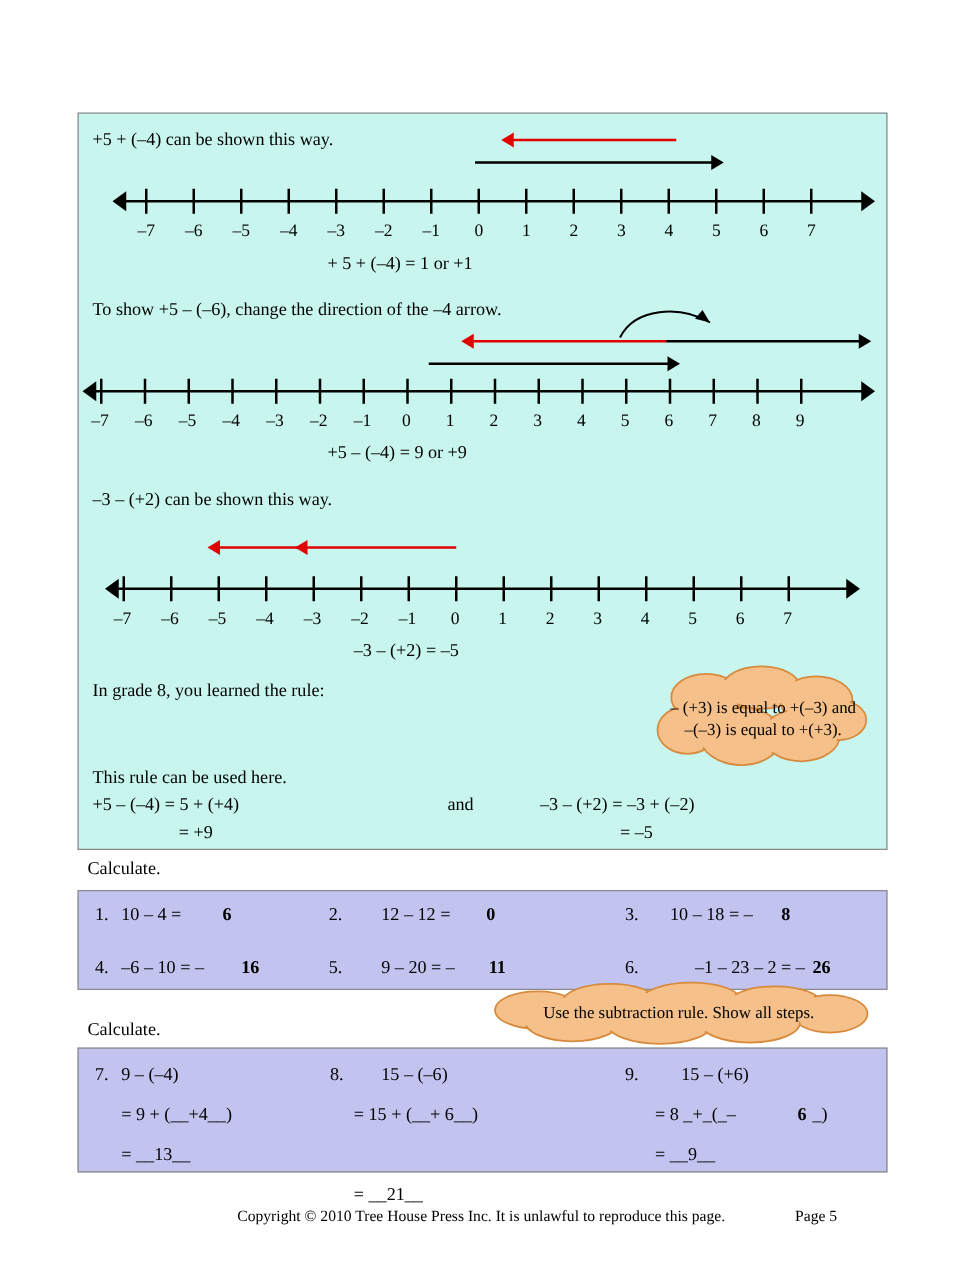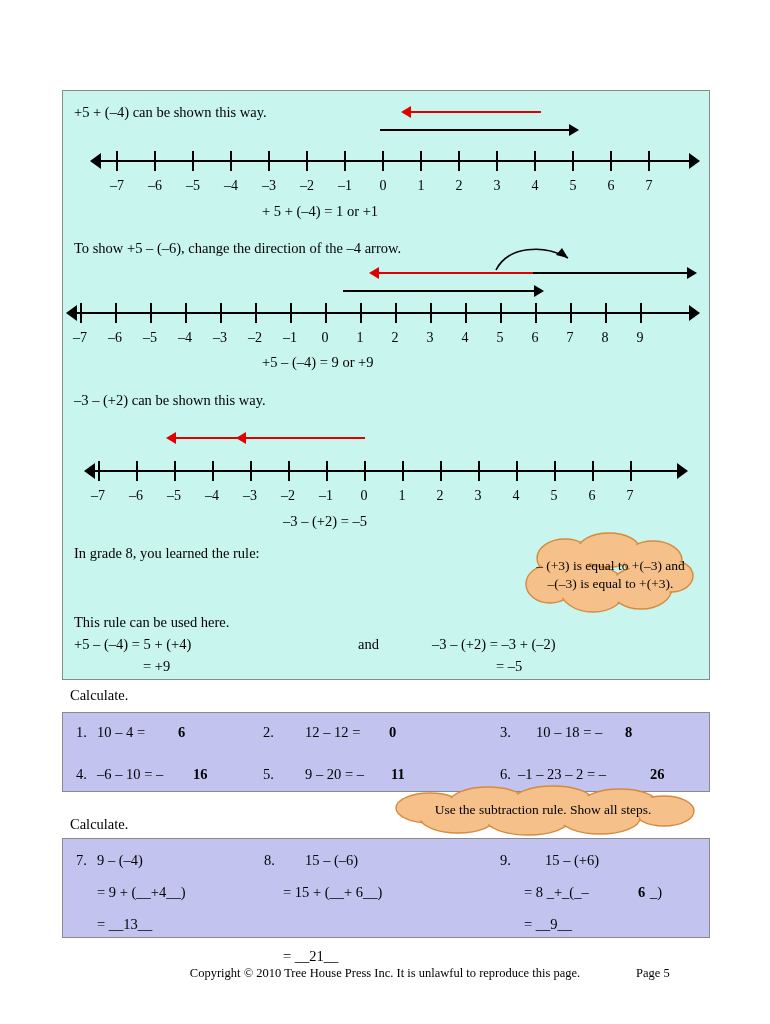--- a/index.html
+++ b/index.html
@@ -392,21 +392,21 @@
 
   <div class="txt" style="left:76px; top:766px;">4.</div>
   <div class="txt" style="left:97px; top:766px;">–6 – 10  = –</div>
   <div class="txt b" style="left:193px; top:766px;">16</div>
 
   <div class="txt" style="left:263px; top:766px;">5.</div>
   <div class="txt" style="left:305px; top:766px;">9 – 20 = –</div>
   <div class="txt b" style="left:391px; top:766px;">11</div>
 
   <div class="txt" style="left:500px; top:766px;">6.</div>
-  <div class="txt" style="left:518px; top:766px;text-align:right;">–1 – 23 – 2 = –</div>
+  <div class="txt" style="left:556px; top:766px;text-align:right;">–1 – 23 – 2 = –</div>
   <div class="txt b" style="left:650px; top:766px;">26</div>
 
   <div class="cloud" style="left:388px; top:784px; width:310px; height:52px;">
     <svg width="310" height="52" viewBox="0 0 310 52">
       <g fill="#f5c08a" stroke="#d78a3c" stroke-width="1.4">
         <ellipse cx="42" cy="24" rx="34" ry="15"></ellipse>
         <ellipse cx="100" cy="18" rx="38" ry="15"></ellipse>
         <ellipse cx="165" cy="17" rx="40" ry="15"></ellipse>
         <ellipse cx="232" cy="20" rx="38" ry="15"></ellipse>
         <ellipse cx="276" cy="27" rx="30" ry="15"></ellipse>

